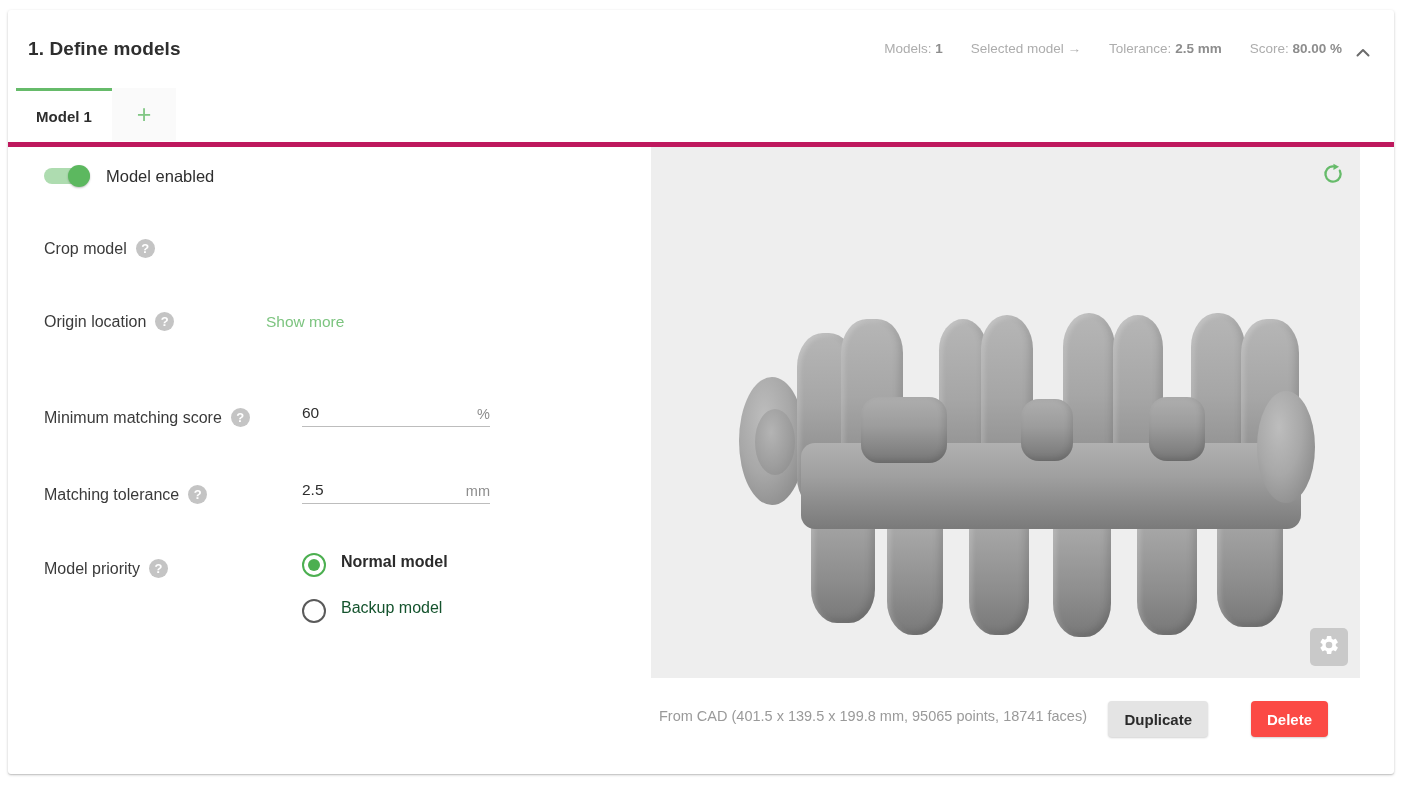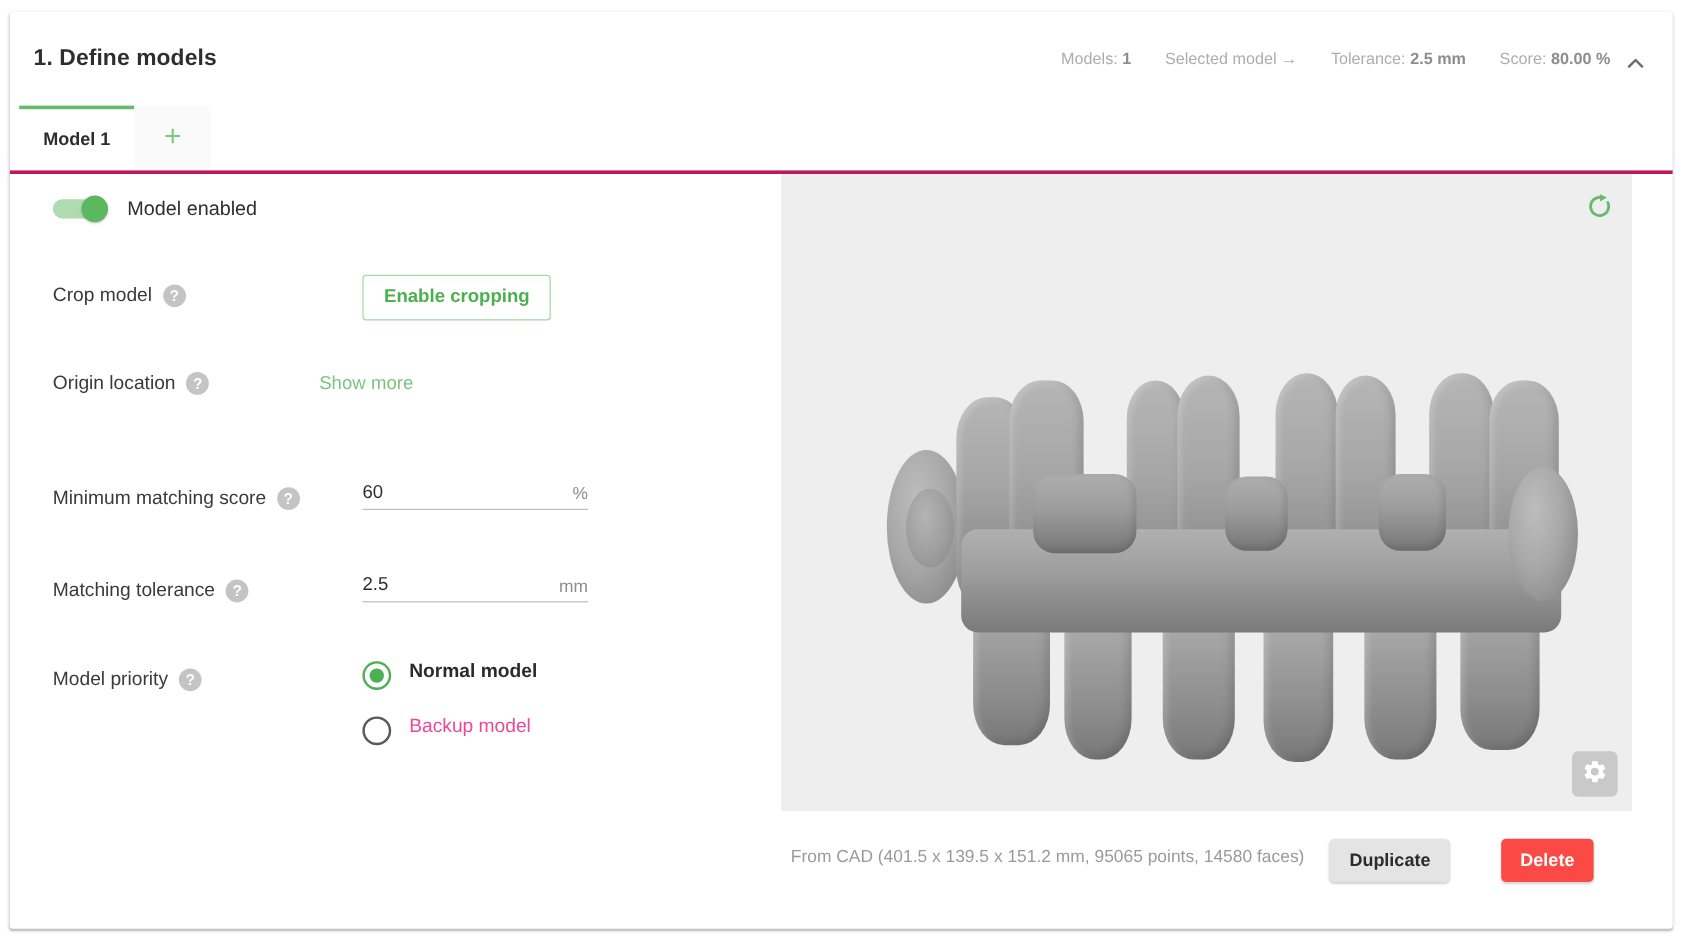--- a/index.html
+++ b/index.html
@@ -77,21 +77,21 @@
     align-items: center;
     justify-content: center;
     cursor: pointer;
   }
   .collapse-btn svg { display: block; }
 
   
   .tabbar {
     position: relative;
     height: 54px;
-    border-bottom: 3px solid #be185d;
+    border-bottom: 5px solid #be185d;
   }
   .tab {
     position: absolute;
     top: 0;
     height: 53px;
     display: flex;
     align-items: center;
     justify-content: center;
     box-sizing: border-box;
     cursor: pointer;
@@ -240,21 +240,21 @@
   .radio.on { border-color: #4caf50; }
   .radio.on::after {
     content: "";
     position: absolute;
     left: 50%; top: 50%;
     width: 12px; height: 12px;
     margin: -6px 0 0 -6px;
     border-radius: 50%;
     background: #4caf50;
   }
-  .radio-label { font-size: 16px; color: #ec4899; }
+  .radio-label { font-size: 16px; color: #14532d; }
   .radio-item.selected .radio-label { font-weight: bold; color: #2b2b2b; }
 
   
   .viewer {
     position: absolute;
     left: 643px;
     top: 0;
     width: 709px;
     height: 531px;
     background: #eeeeee;
@@ -412,25 +412,20 @@
             <div class="track"></div>
             <div class="knob"></div>
           </div>
           <span class="toggle-label">Model enabled</span>
         </div>
 
         <div class="row" style="top: 92px;">
           <span class="label">Crop model</span>
           <span class="help">?</span>
         </div>
-        <div class="ctl" style="top: 84px;">
-          <div class="btn-outline-green">
-            <span>Enable cropping</span>
-          </div>
-        </div>
 
         <div class="row" style="top: 165px;">
           <span class="label">Origin location</span>
           <span class="help">?</span>
         </div>
         <div class="ctl" style="top: 166px; left: 258px;">
           <span class="link-green">Show more</span>
         </div>
 
         <div class="row" style="top: 261px;">
@@ -514,20 +509,20 @@
         <div class="viewer-settings">
           <span>
             <svg width="22" height="22" viewBox="0 0 24 24" aria-hidden="true">
               <path fill="#ffffff" d="M19.4 13a7.6 7.6 0 0 0 .06-1 7.6 7.6 0 0 0-.07-1l2.02-1.58a.5.5 0 0 0 .12-.62l-1.92-3.32a.5.5 0 0 0-.6-.22l-2.38.96a7.1 7.1 0 0 0-1.72-1l-.36-2.54a.5.5 0 0 0-.5-.42h-3.84a.5.5 0 0 0-.5.42l-.36 2.54a7.4 7.4 0 0 0-1.72 1l-2.38-.96a.5.5 0 0 0-.6.22L2.73 8.8a.5.5 0 0 0 .12.62L4.87 11a7.9 7.9 0 0 0 0 2l-2.02 1.58a.5.5 0 0 0-.12.62l1.92 3.32c.12.22.38.3.6.22l2.38-.96c.5.38 1.1.72 1.72 1l.36 2.54c.04.24.25.42.5.42h3.84c.25 0 .46-.18.5-.42l.36-2.54a7.4 7.4 0 0 0 1.72-1l2.38.96c.22.08.48 0 .6-.22l1.92-3.32a.5.5 0 0 0-.12-.62L19.4 13zM12 15.6A3.6 3.6 0 1 1 12 8.4a3.6 3.6 0 0 1 0 7.2z"></path>
             </svg>
           </span>
         </div>
       </div>
 
       <div class="footer">
-        <div class="cad-info">From CAD (401.5 x 139.5 x 151.2 mm, 95065 points, 14580 faces)</div>
+        <div class="cad-info">From CAD (401.5 x 139.5 x 199.8 mm, 95065 points, 18741 faces)</div>
         <button class="btn btn-duplicate">Duplicate</button>
         <button class="btn btn-delete">Delete</button>
       </div>
 
     </div>
   </div>
 </div>
 
 </body></html>

